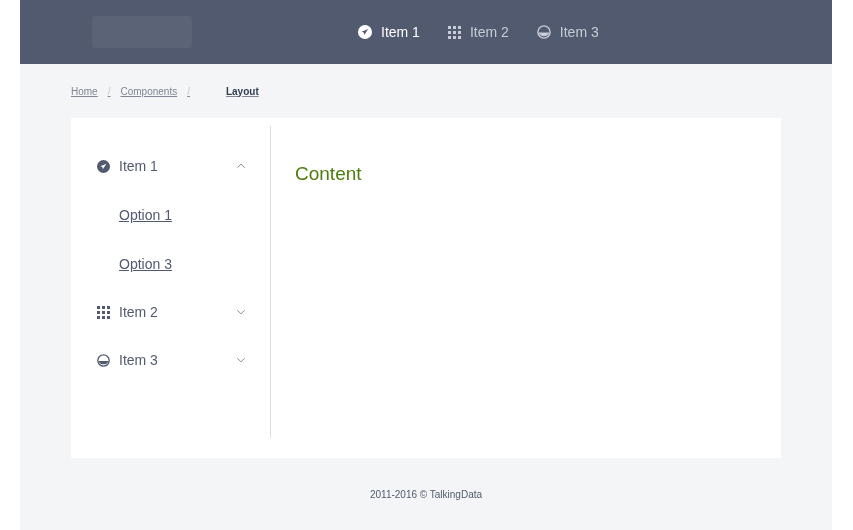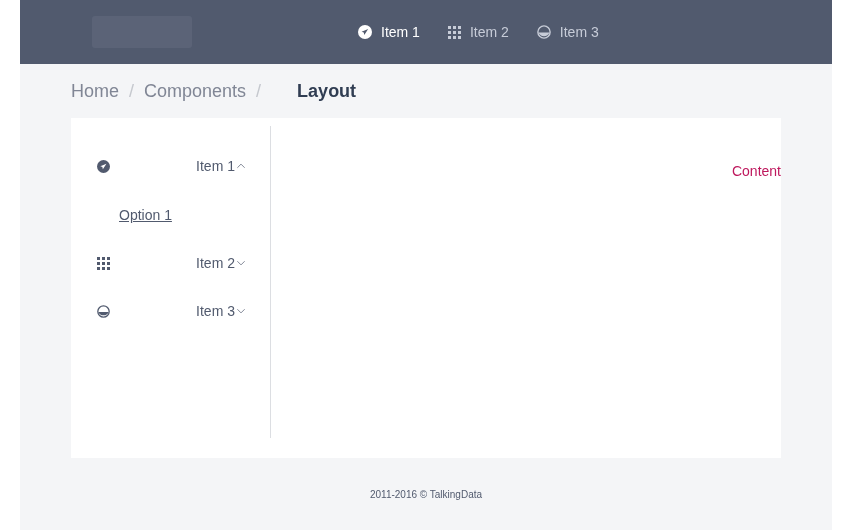--- a/index.html
+++ b/index.html
@@ -16,21 +16,20 @@
   }
 
   .app {
     position: absolute;
     left: 20px;
     top: 0;
     width: 812px;
     height: 530px;
     background: #f4f5f7;
     overflow: hidden;
-    text-align: right;
   }
 
   
   .navbar {
     position: relative;
     height: 64px;
     background: #515a6e;
     display: flex;
     align-items: center;
   }
@@ -59,22 +58,23 @@
   .nav-item.active { color: #ffffff; }
   .nav-item .ic { margin-right: 9px; display: flex; align-items: center; }
   .nav-item .label { line-height: 1; }
 
   
   .breadcrumb {
     height: 54px;
     display: flex;
     align-items: center;
     padding-left: 51px;
-    font-size: 18px;
+    font-size: 10px;
     color: #808695;
+    text-decoration: underline;
   }
   .breadcrumb a { color: #808695; text-decoration: none; cursor: pointer; }
   .breadcrumb .sep { margin: 0 10px; color: #c5c8ce; }
   .breadcrumb .current { color: #303d52; font-weight: bold; margin-left: 26px; }
 
   
   .card {
     margin: 0 51px;
     background: #ffffff;
     height: 340px;
@@ -140,22 +140,22 @@
     top: 0;
     bottom: 0;
     width: 3px;
     background: #2d8cf0;
   }
 
   
   .content {
     flex: 1;
     padding: 45px 0 0 24px;
-    font-size: 14px;
-    color: #be185d;
+    font-size: 19px;
+    color: #4d7c0f;
   }
 
   
   .footer {
     height: 72px;
     display: flex;
     align-items: center;
     justify-content: center;
     font-size: 10px;
     color: #515a6e;
@@ -238,20 +238,23 @@
         <span class="chev">
           <svg width="12" height="12" viewBox="0 0 16 16">
             <path d="M3.5 10 L8 5.5 L12.5 10" fill="none" stroke="currentColor" stroke-width="1.3" stroke-linecap="round" stroke-linejoin="round"></path>
           </svg>
         </span>
       </div>
 
       <div class="submenu-item">
         <span>Option 1</span>
       </div>
+      <div class="submenu-item">
+        <span>Option 3</span>
+      </div>
 
       <div class="menu-group-title" style="margin-top:0;">
         <span class="ic">
           <span class="dotgrid">
               <i></i>
               <i></i>
               <i></i>
               <i></i>
               <i></i>
               <i></i>

